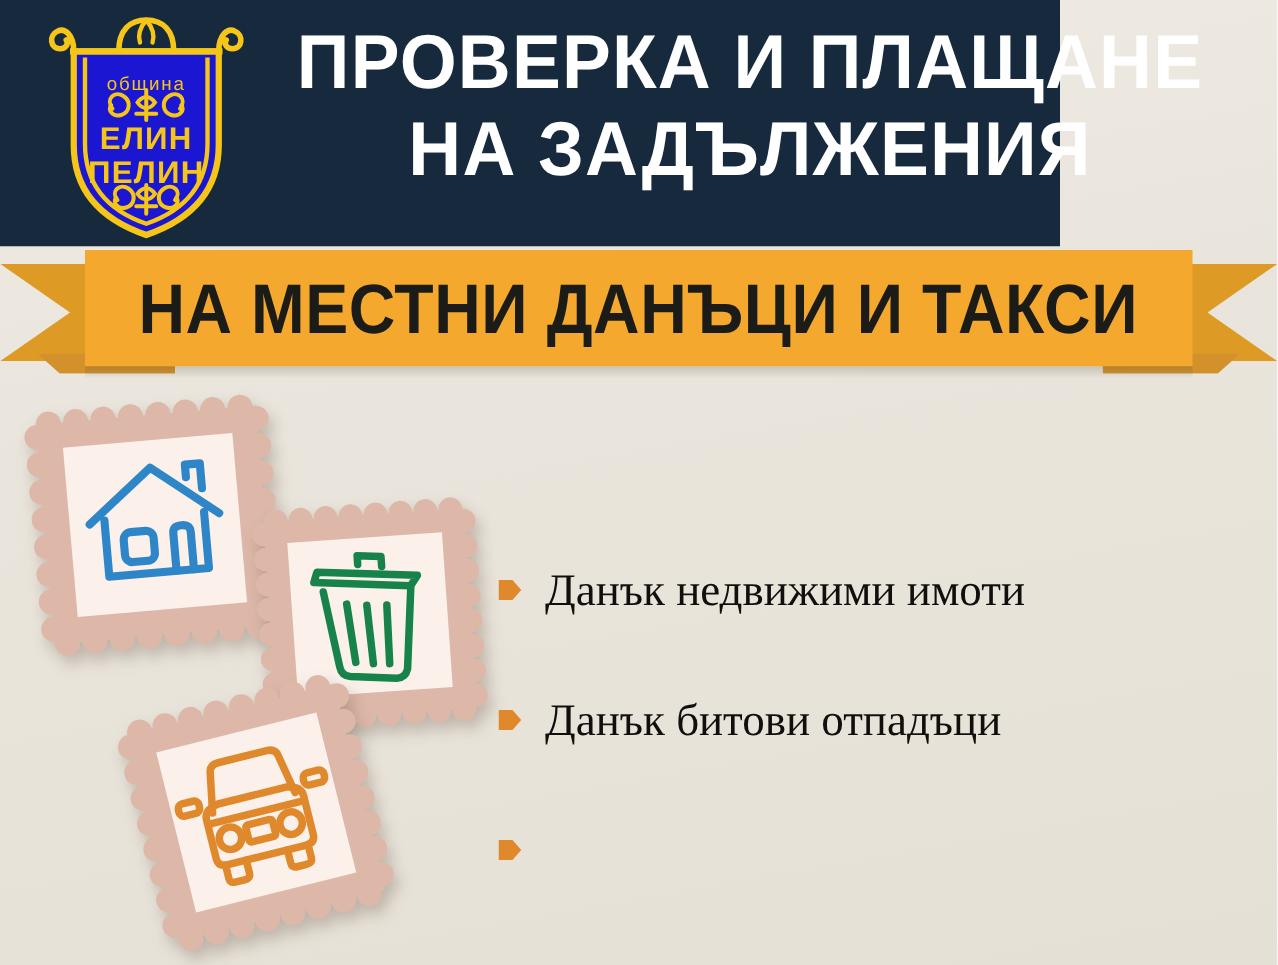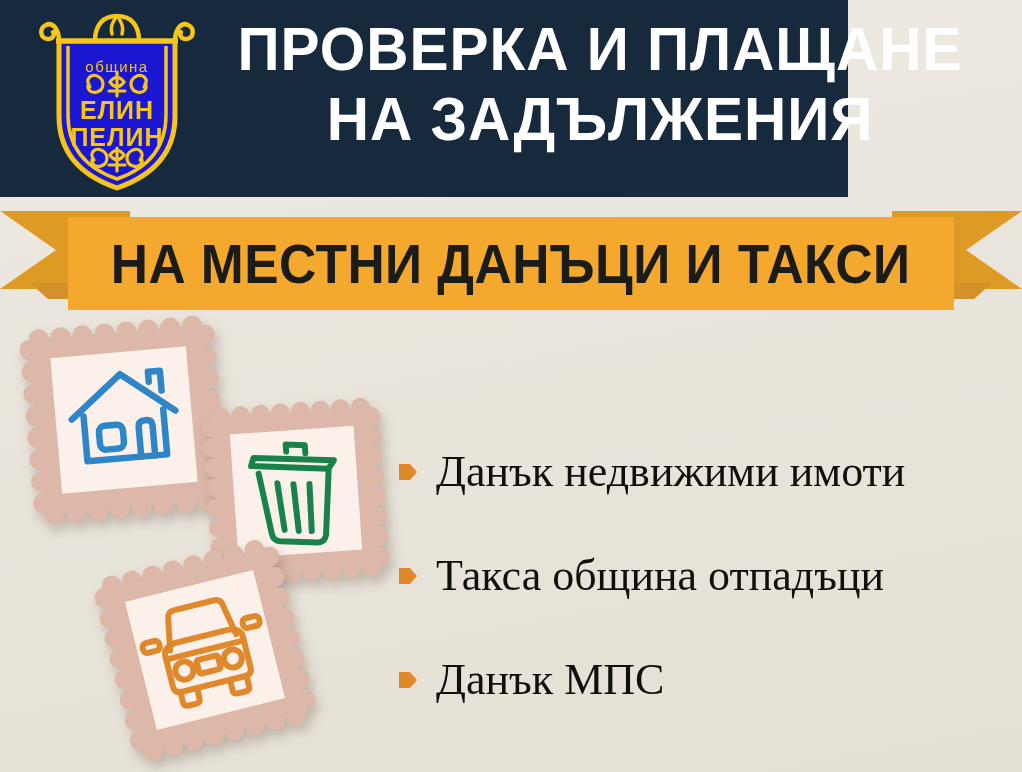--- a/index.html
+++ b/index.html
@@ -100,21 +100,20 @@
   .ribbon-main {
     position: absolute;
     left: 68px;
     top: 3px;
     width: 886px;
     height: 93px;
     background: #f4a92e;
     display: flex;
     align-items: center;
     justify-content: center;
-    margin-top: 17px;
   }
   .ribbon-text {
     color: #1b1b18;
     font-family: "Liberation Sans", sans-serif;
     font-weight: bold;
     font-size: 56px;
     line-height: 58px;
     letter-spacing: 0.5px;
     transform: scaleX(0.92);
     white-space: nowrap;
@@ -151,21 +150,21 @@
   }
   .bullet-marker {
     flex: 0 0 auto;
     width: 20px;
     height: 24px;
     margin-right: 18px;
   }
   .bullet-label {
     color: #100f0d;
     font-family: "Liberation Serif", serif;
-    font-size: 44px;
+    font-size: 36px;
     line-height: 50px;
     white-space: nowrap;
   }
 </style>
 </head>
 <body>
 
 <div id="poster">
 
   <div class="header">
@@ -394,27 +393,26 @@
       </span>
       <span class="bullet-label">Данък недвижими имоти</span>
     </div>
 
     <div class="bullet-row">
       <span class="bullet-marker">
         <svg width="20" height="24" viewBox="0 0 20 24">
           <path d="M1 4 L12 4 L19 12 L12 20 L1 20 Z" fill="#e0892c"></path>
         </svg>
       </span>
-      <span class="bullet-label">Такса община отпадъци</span>
+      <span class="bullet-label">Данък битови отпадъци</span>
     </div>
 
     <div class="bullet-row">
       <span class="bullet-marker">
         <svg width="20" height="24" viewBox="0 0 20 24">
           <path d="M1 4 L12 4 L19 12 L12 20 L1 20 Z" fill="#e0892c"></path>
         </svg>
       </span>
-      <span class="bullet-label">Данък МПС</span>
     </div>
 
   </div>
 
 </div>
 
 </body></html>

